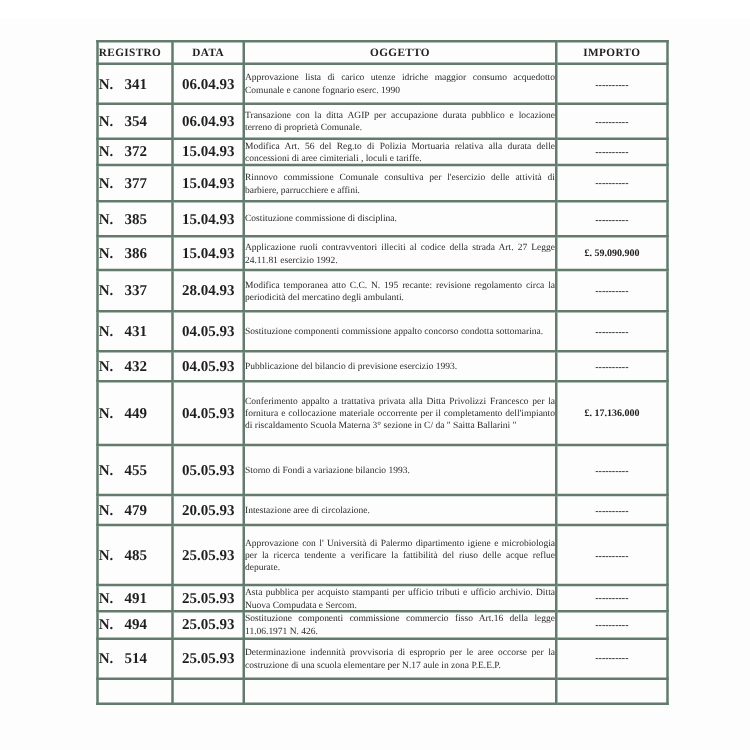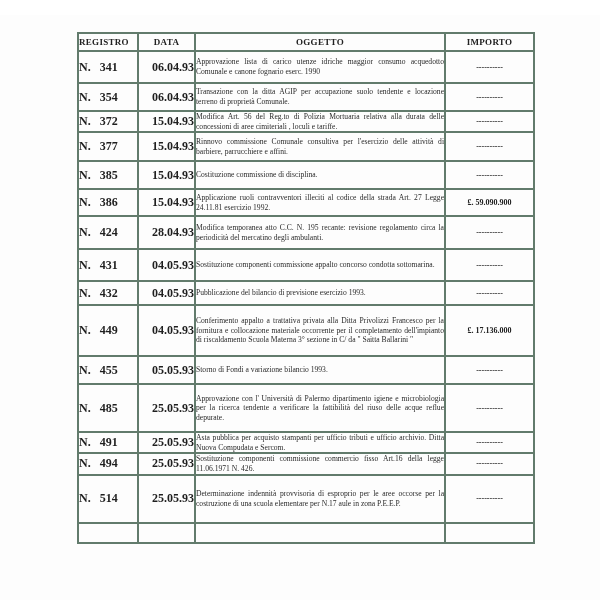--- a/index.html
+++ b/index.html
@@ -5,21 +5,21 @@
   html, body { margin: 0; padding: 0; background: #ffffff; }
   body { width: 600px; height: 600px; position: relative; overflow: hidden; font-family: "Liberation Serif", "DejaVu Serif", serif; color: #1f1f1f; }
   .page { position: absolute; left: 0; top: 15px; width: 600px; height: 600px; background: #fdfdfd; }
   table.reg { position: absolute; left: 77px; top: 17px; width: 456px; border-collapse: collapse; table-layout: fixed; }
   table.reg td, table.reg th { border: 2px solid #627b6c; padding: 0; vertical-align: middle; overflow: hidden; }
   col.c1 { width: 60px; } col.c2 { width: 57px; } col.c3 { width: 250px; } col.c4 { width: 89px; }
   th { font-size: 9px; font-weight: bold; letter-spacing: 0.3px; height: 16px; text-align: center; color: #222; }
   th.h1 { text-align: left; padding-left: 3px; }
   td.reg { font-size: 12px; font-weight: bold; padding-left: 8px; white-space: nowrap; }
   td.reg .n { margin-right: 9px; }
-  td.dt { font-size: 12px; font-weight: bold; text-align: right; padding-left: 5px; white-space: nowrap; }
+  td.dt { font-size: 12px; font-weight: bold; text-align: center; padding-left: 5px; white-space: nowrap; }
   td.obj { font-size: 7.6px; line-height: 9.6px; padding: 2px 5px 2px 7px; text-align: justify; color: #2a2a2a; }
   td.imp { font-size: 8px; font-weight: bold; text-align: center; color: #222; }
   .va-top { vertical-align: top; padding-top: 4px; }
   .va-bot { vertical-align: bottom; padding-bottom: 2px; }
 </style>
 </head>
 <body>
 
 <div class="page">
   <table class="reg">
@@ -40,21 +40,21 @@
     <tbody id="rows">
         <tr style="height: 32px;">
           <td class="reg"><span class="n">N.</span><span>341</span></td>
           <td class="dt">06.04.93</td>
           <td class="obj">Approvazione lista di carico utenze idriche maggior consumo acquedotto Comunale e canone fognario eserc. 1990</td>
           <td class="imp">----------</td>
         </tr>
         <tr style="height: 28px;">
           <td class="reg"><span class="n">N.</span><span>354</span></td>
           <td class="dt">06.04.93</td>
-          <td class="obj">Transazione con la ditta AGIP per accupazione suolo tendente e locazione terreno di proprietà Comunale.</td>
+          <td class="obj">Transazione con la ditta AGIP per accupazione durata pubblico e locazione terreno di proprietà Comunale.</td>
           <td class="imp">----------</td>
         </tr>
         <tr style="height: 17px;">
           <td class="reg"><span class="n">N.</span><span>372</span></td>
           <td class="dt">15.04.93</td>
           <td class="obj">Modifica Art. 56 del Reg.to di Polizia Mortuaria relativa alla durata delle concessioni di aree cimiteriali , loculi e tariffe.</td>
           <td class="imp va-top">----------</td>
         </tr>
         <tr style="height: 29px; margin-left: 11px;">
           <td class="reg"><span class="n">N.</span><span>377</span></td>
@@ -68,21 +68,21 @@
           <td class="obj va-bot">Costituzione commissione di disciplina.</td>
           <td class="imp va-top">----------</td>
         </tr>
         <tr style="height: 27px;">
           <td class="reg"><span class="n">N.</span><span>386</span></td>
           <td class="dt">15.04.93</td>
           <td class="obj">Applicazione ruoli contravventori illeciti al codice della strada Art. 27 Legge  24.11.81  esercizio 1992.</td>
           <td class="imp">£.  59.090.900</td>
         </tr>
         <tr style="height: 33px;">
-          <td class="reg"><span class="n">N.</span><span>424</span></td>
+          <td class="reg"><span class="n">N.</span><span>337</span></td>
           <td class="dt">28.04.93</td>
           <td class="obj">Modifica temporanea atto C.C. N. 195 recante: revisione regolamento circa la periodicità del mercatino degli ambulanti.</td>
           <td class="imp">----------</td>
         </tr>
         <tr style="height: 32px;">
           <td class="reg va-bot"><span class="n">N.</span><span>431</span></td>
           <td class="dt va-bot">04.05.93</td>
           <td class="obj">Sostituzione  componenti commissione appalto concorso condotta sottomarina.</td>
           <td class="imp">----------</td>
         </tr>
@@ -91,45 +91,51 @@
           <td class="dt va-bot">04.05.93</td>
           <td class="obj">Pubblicazione del bilancio di previsione esercizio 1993.</td>
           <td class="imp va-top">----------</td>
         </tr>
         <tr style="height: 51px;">
           <td class="reg"><span class="n">N.</span><span>449</span></td>
           <td class="dt">04.05.93</td>
           <td class="obj">Conferimento appalto a trattativa privata alla Ditta Privolizzi Francesco per la fornitura e collocazione materiale occorrente per il completamento dell'impianto di riscaldamento Scuola Materna 3° sezione in C/ da " Saitta Ballarini "</td>
           <td class="imp">£.  17.136.000</td>
         </tr>
-        <tr style="height: 28px;">
+        <tr style="height: 40px;">
           <td class="reg va-bot"><span class="n">N.</span><span>455</span></td>
           <td class="dt va-bot">05.05.93</td>
           <td class="obj">Storno di Fondi a variazione bilancio 1993.</td>
+          <td class="imp va-top">----------</td>
+        </tr>
+        <tr style="height: 24px;">
+          <td class="reg va-bot"><span class="n">N.</span><span>479</span></td>
+          <td class="dt va-bot">20.05.93</td>
+          <td class="obj va-bot">Intestazione aree di circolazione.</td>
           <td class="imp va-top">----------</td>
         </tr>
         <tr style="height: 48px;">
           <td class="reg"><span class="n">N.</span><span>485</span></td>
           <td class="dt">25.05.93</td>
           <td class="obj">Approvazione con l' Università di Palermo dipartimento igiene e microbiologia per la ricerca tendente a verificare la fattibilità del riuso delle acque reflue depurate.</td>
           <td class="imp">----------</td>
         </tr>
         <tr style="height: 21px;">
           <td class="reg"><span class="n">N.</span><span>491</span></td>
           <td class="dt">25.05.93</td>
           <td class="obj">Asta pubblica per acquisto stampanti per ufficio tributi e ufficio archivio. Ditta Nuova Compudata e Sercom.</td>
           <td class="imp va-bot">----------</td>
         </tr>
         <tr style="height: 14px;">
           <td class="reg"><span class="n">N.</span><span>494</span></td>
           <td class="dt">25.05.93</td>
           <td class="obj">Sostituzione componenti commissione commercio fisso Art.16 della legge 11.06.1971 N. 426.</td>
           <td class="imp">----------</td>
         </tr>
-        <tr style="height: 48px;">
+        <tr style="height: 32px;">
           <td class="reg"><span class="n">N.</span><span>514</span></td>
           <td class="dt">25.05.93</td>
           <td class="obj">Determinazione indennità provvisoria di esproprio per le aree occorse per la costruzione di una scuola elementare per N.17 aule in zona P.E.E.P.</td>
           <td class="imp">----------</td>
         </tr>
         <tr style="height: 20px;">
           <td></td>
           <td></td>
           <td></td>
           <td></td>

